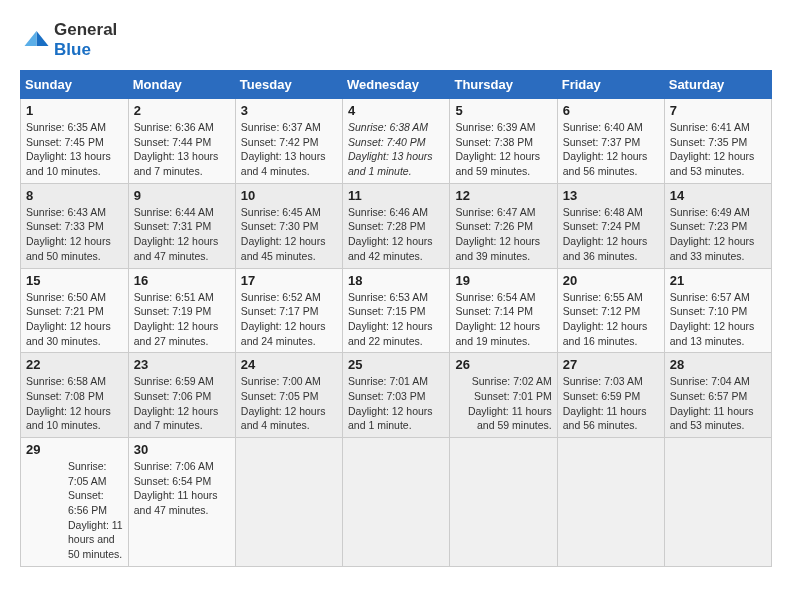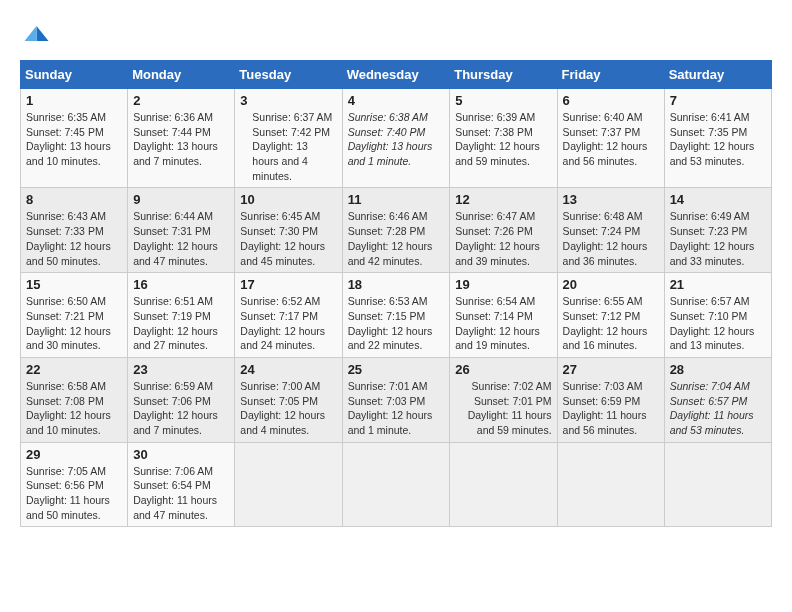--- a/index.html
+++ b/index.html
@@ -83,20 +83,24 @@
   </style>
 </head>
 <body>
 
 <div class="header">
   <div class="logo">
     <svg class="logo-icon" viewBox="0 0 40 40">
       <polygon points="22,8 38,28 22,28" fill="#1a6fc4"></polygon>
       <polygon points="22,8 22,28 6,28" fill="#5aaee8"></polygon>
     </svg>
+    <div>
+      <div style="font-size:17px;font-weight:bold;color:#333;">General</div>
+      <div style="font-size:17px;font-weight:bold;color:#1a6fc4;">Blue</div>
+    </div>
   </div>
   <div class="title-block">
     <div class="main-title"></div>
     <div class="subtitle"></div>
   </div>
 </div>
 
 <table class="calendar">
   <thead>
     <tr id="days-header">
@@ -118,21 +122,21 @@
 Daylight: 13 hours and 10 minutes.</div>
         </td>
         <td>
           <span class="day-num">2</span>
           <div class="day-info" style="white-space: pre-line;">Sunrise: 6:36 AM
 Sunset: 7:44 PM
 Daylight: 13 hours and 7 minutes.</div>
         </td>
         <td>
           <span class="day-num">3</span>
-          <div class="day-info" style="white-space: pre-line; margin-left: 12px;">Sunrise: 6:37 AM
+          <div class="day-info" style="white-space: pre-line;">Sunrise: 6:37 AM
 Sunset: 7:42 PM
 Daylight: 13 hours and 4 minutes.</div>
         </td>
         <td>
           <span class="day-num">4</span>
           <div class="day-info" style="white-space: pre-line; font-style: italic;">Sunrise: 6:38 AM
 Sunset: 7:40 PM
 Daylight: 13 hours and 1 minute.</div>
         </td>
         <td>
@@ -274,29 +278,29 @@
 Daylight: 11 hours and 59 minutes.</div>
         </td>
         <td>
           <span class="day-num">27</span>
           <div class="day-info" style="white-space: pre-line;">Sunrise: 7:03 AM
 Sunset: 6:59 PM
 Daylight: 11 hours and 56 minutes.</div>
         </td>
         <td>
           <span class="day-num">28</span>
-          <div class="day-info" style="white-space: pre-line; font-style: italic;">Sunrise: 7:04 AM
+          <div class="day-info" style="white-space: pre-line;">Sunrise: 7:04 AM
 Sunset: 6:57 PM
 Daylight: 11 hours and 53 minutes.</div>
         </td>
       </tr>
       <tr>
         <td>
           <span class="day-num">29</span>
-          <div class="day-info" style="white-space: pre-line;">Sunrise: 7:05 AM
+          <div class="day-info" style="white-space: pre-line; margin-left: 42px;">Sunrise: 7:05 AM
 Sunset: 6:56 PM
 Daylight: 11 hours and 50 minutes.</div>
         </td>
         <td>
           <span class="day-num">30</span>
           <div class="day-info" style="white-space: pre-line;">Sunrise: 7:06 AM
 Sunset: 6:54 PM
 Daylight: 11 hours and 47 minutes.</div>
         </td>
         <td class="empty-cell"></td>

